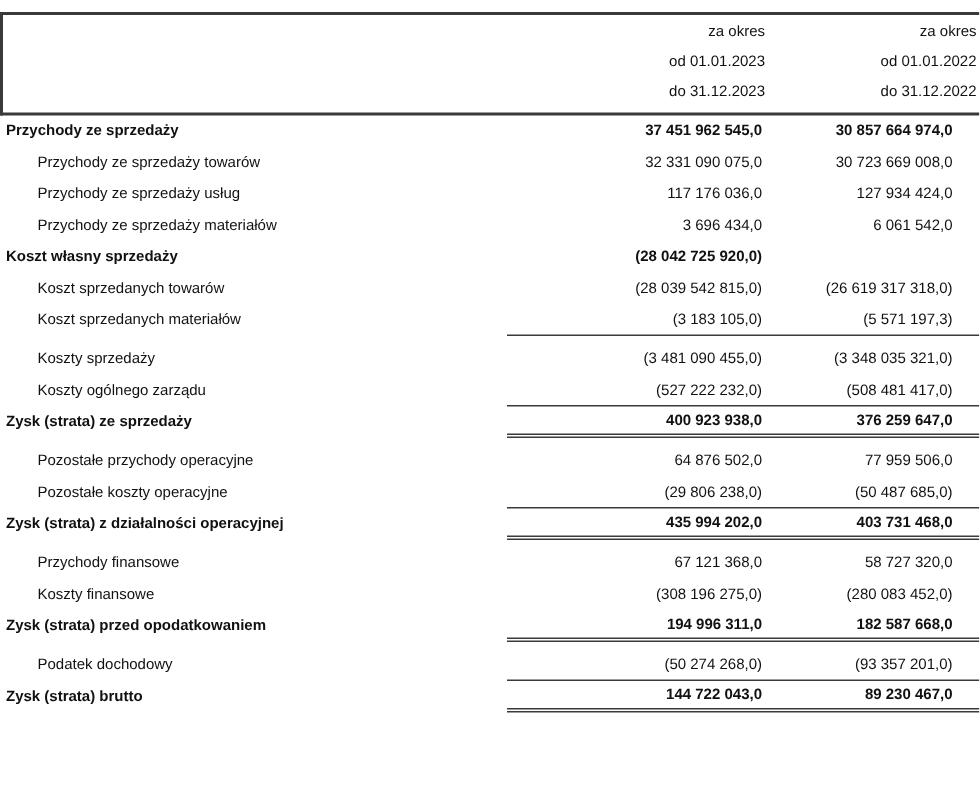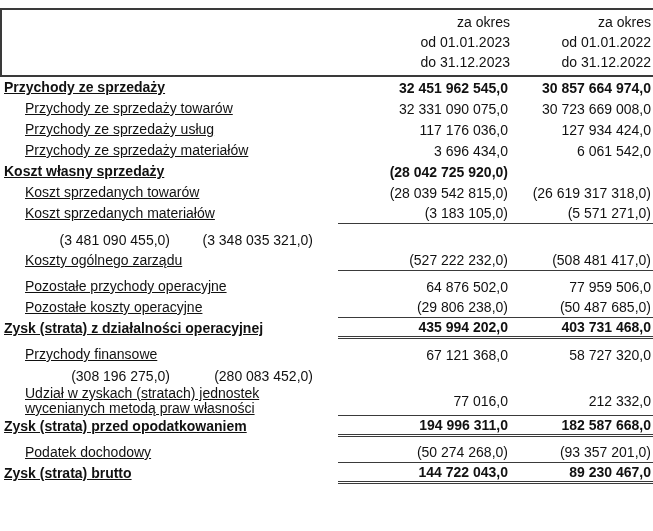--- a/index.html
+++ b/index.html
@@ -6,21 +6,21 @@
     margin: 0;
     padding: 0;
     background: #ffffff;
   }
   .page {
     position: relative;
     width: 653px;
     height: 531px;
     background: #ffffff;
     font-family: "Liberation Sans", "DejaVu Sans", sans-serif;
-    font-size: 14px;
+    font-size: 10px;
     color: #111111;
     box-sizing: border-box;
     padding-top: 8px;
     overflow: hidden;
   }
   
   .header-row {
     display: flex;
     border-top: 2px solid #3a3a3a;
     border-bottom: 2px solid #3a3a3a;
@@ -44,31 +44,30 @@
   }
   .row.gap { margin-top: 5px; }
   .row.total { font-weight: bold; }
   .cell-label {
     width: 338px;
     box-sizing: border-box;
     padding-left: 4px;
     display: flex;
     align-items: center;
     line-height: 15px;
-    text-decoration: underline;
   }
   .row.item .cell-label { padding-left: 25px; }
   .cell-v {
     display: flex;
     align-items: center;
     justify-content: flex-end;
     box-sizing: border-box;
   }
   .cell-v.p1 { width: 170px; }
-  .cell-v.p2 { width: 145px; padding-right: 2px; }
+  .cell-v.p2 { width: 145px; padding-right: 18px; }
   .row.rule-single .cell-v { border-bottom: 1px solid #3a3a3a; }
   .row.rule-double .cell-v { border-bottom: 3px double #3a3a3a; }
 </style>
 </head>
 <body>
 
 <div class="page">
 
   <div class="header-row">
     <div class="hdr-label-col"></div>
@@ -80,21 +79,21 @@
     <div class="hdr-col p2">
       <div>za okres</div>
       <div>od 01.01.2022</div>
       <div>do 31.12.2022</div>
     </div>
   </div>
 
   <div id="rows">
       <div class="row total">
         <div class="cell-label">Przychody ze sprzedaży</div>
-        <div class="cell-v p1">32 451 962 545,0</div>
+        <div class="cell-v p1">37 451 962 545,0</div>
         <div class="cell-v p2">30 857 664 974,0</div>
       </div>
       <div class="row item">
         <div class="cell-label">Przychody ze sprzedaży towarów</div>
         <div class="cell-v p1">32 331 090 075,0</div>
         <div class="cell-v p2">30 723 669 008,0</div>
       </div>
       <div class="row item">
         <div class="cell-label">Przychody ze sprzedaży usług</div>
         <div class="cell-v p1">117 176 036,0</div>
@@ -110,30 +109,36 @@
         <div class="cell-v p1">(28 042 725 920,0)</div>
       </div>
       <div class="row item">
         <div class="cell-label">Koszt sprzedanych towarów</div>
         <div class="cell-v p1">(28 039 542 815,0)</div>
         <div class="cell-v p2">(26 619 317 318,0)</div>
       </div>
       <div class="row item rule-single">
         <div class="cell-label">Koszt sprzedanych materiałów</div>
         <div class="cell-v p1">(3 183 105,0)</div>
-        <div class="cell-v p2">(5 571 271,0)</div>
+        <div class="cell-v p2">(5 571 197,3)</div>
       </div>
       <div class="row item gap">
+        <div class="cell-label">Koszty sprzedaży</div>
         <div class="cell-v p1">(3 481 090 455,0)</div>
         <div class="cell-v p2">(3 348 035 321,0)</div>
       </div>
       <div class="row item rule-single">
         <div class="cell-label">Koszty ogólnego zarządu</div>
         <div class="cell-v p1">(527 222 232,0)</div>
         <div class="cell-v p2">(508 481 417,0)</div>
+      </div>
+      <div class="row total rule-double">
+        <div class="cell-label">Zysk (strata) ze sprzedaży</div>
+        <div class="cell-v p1">400 923 938,0</div>
+        <div class="cell-v p2">376 259 647,0</div>
       </div>
       <div class="row item gap">
         <div class="cell-label">Pozostałe przychody operacyjne</div>
         <div class="cell-v p1">64 876 502,0</div>
         <div class="cell-v p2">77 959 506,0</div>
       </div>
       <div class="row item rule-single">
         <div class="cell-label">Pozostałe koszty operacyjne</div>
         <div class="cell-v p1">(29 806 238,0)</div>
         <div class="cell-v p2">(50 487 685,0)</div>
@@ -142,27 +147,23 @@
         <div class="cell-label">Zysk (strata) z działalności operacyjnej</div>
         <div class="cell-v p1">435 994 202,0</div>
         <div class="cell-v p2">403 731 468,0</div>
       </div>
       <div class="row item gap">
         <div class="cell-label">Przychody finansowe</div>
         <div class="cell-v p1">67 121 368,0</div>
         <div class="cell-v p2">58 727 320,0</div>
       </div>
       <div class="row item">
+        <div class="cell-label">Koszty finansowe</div>
         <div class="cell-v p1">(308 196 275,0)</div>
         <div class="cell-v p2">(280 083 452,0)</div>
-      </div>
-      <div class="row item rule-single">
-        <div class="cell-label">Udział w zyskach (stratach) jednostek wycenianych metodą praw własności</div>
-        <div class="cell-v p1">77 016,0</div>
-        <div class="cell-v p2">212 332,0</div>
       </div>
       <div class="row total rule-double">
         <div class="cell-label">Zysk (strata) przed opodatkowaniem</div>
         <div class="cell-v p1">194 996 311,0</div>
         <div class="cell-v p2">182 587 668,0</div>
       </div>
       <div class="row item rule-single gap">
         <div class="cell-label">Podatek dochodowy</div>
         <div class="cell-v p1">(50 274 268,0)</div>
         <div class="cell-v p2">(93 357 201,0)</div>

